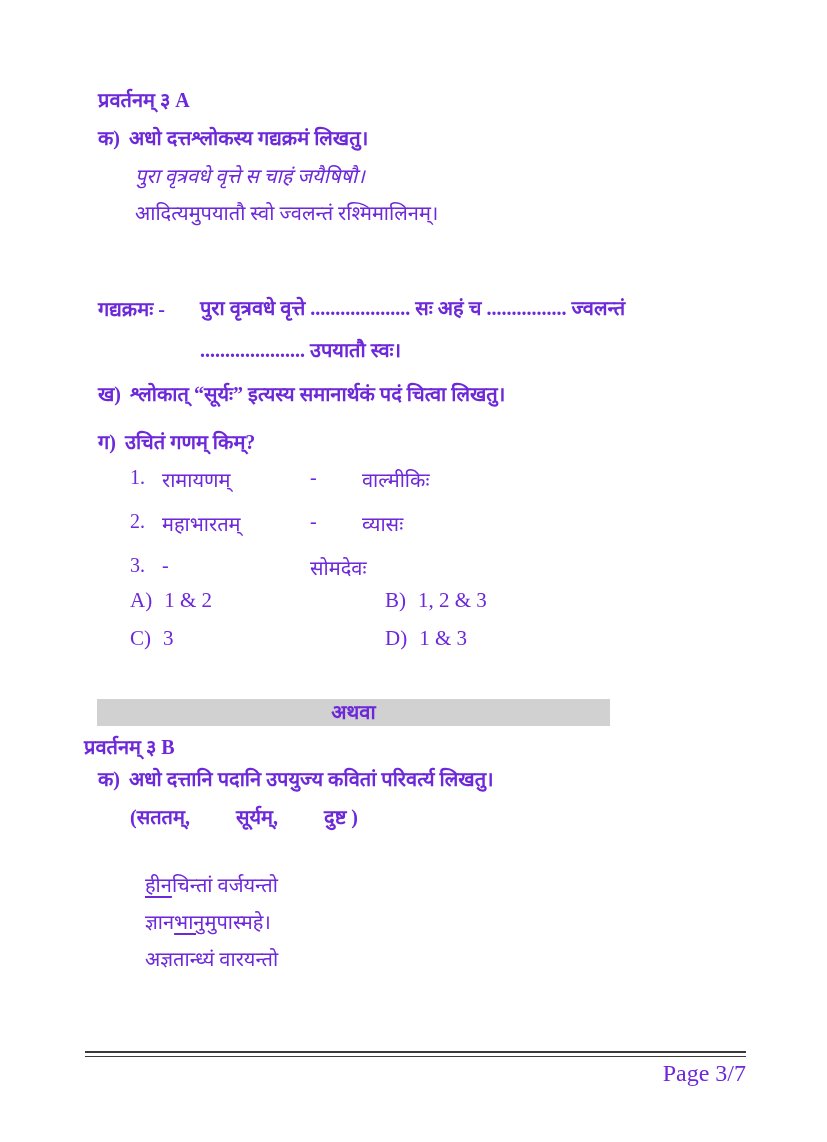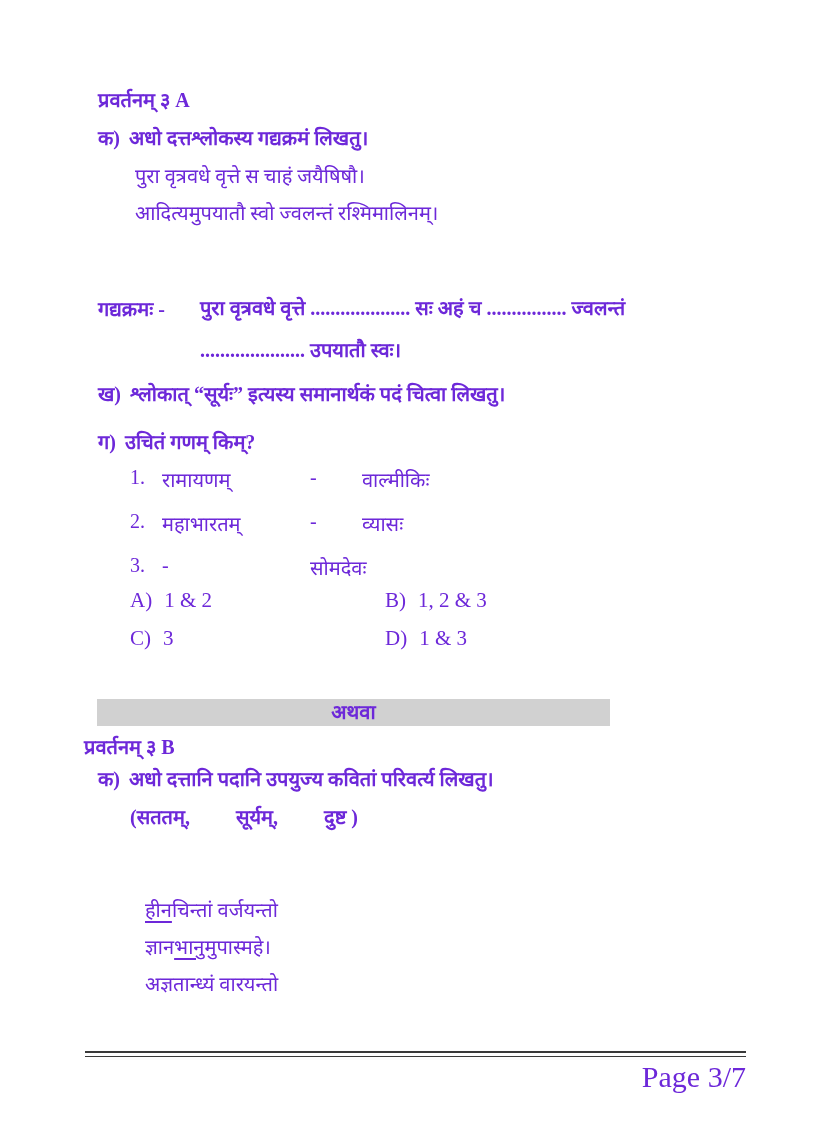--- a/index.html
+++ b/index.html
@@ -51,36 +51,36 @@
     text-decoration-thickness: 2px;
     text-underline-offset: 4px;
   }
   .footer-rule {
     height: 3px;
     border-top: 2px solid #3a3a3a;
     border-bottom: 1px solid #3a3a3a;
   }
   .footer-text {
     text-align: right;
-    font-size: 30px;
+    font-size: 24px;
   }
 </style>
 </head>
 <body>
 
 <div class="page">
 
   <div class="abs bold" style="left:98px; top:86px;">प्रवर्तनम् ३ A</div>
 
   <div class="abs bold qline" style="left:98px; top:124px;">
     <span>क)</span>
     <span>अधो दत्तश्लोकस्य गद्यक्रमं लिखतु।</span>
   </div>
 
-  <div class="abs" style="left:135px; top:162px;">पुरा वृत्रवधे वृत्ते स चाहं जयैषिषौ।</div>
+  <div class="abs" style="left:135px; top:162px;font-style:italic;">पुरा वृत्रवधे वृत्ते स चाहं जयैषिषौ।</div>
   <div class="abs" style="left:135px; top:199px;font-family:Liberation Serif, serif;">आदित्यमुपयातौ स्वो ज्वलन्तं रश्मिमालिनम्।</div>
 
 
   <div class="abs bold" style="left:98px; top:295px;">गद्यक्रमः -</div>
   <div class="abs bold answer-block" style="left:200px; top:287px;">
     <div>पुरा वृत्रवधे वृत्ते .................... सः अहं च ................ ज्वलन्तं</div>
     <div>..................... उपयातौ स्वः।</div>
   </div>
 
   <div class="abs bold qline" style="left:98px; top:380px;">
@@ -136,21 +136,21 @@
     <span>क)</span>
     <span>अधो दत्तानि पदानि उपयुज्य कवितां परिवर्त्य लिखतु।</span>
   </div>
 
   <div class="abs bold wordbank wordbank-b" style="left:130px; top:803px;">
     <span>(सततम्,</span>
     <span>सूर्यम्,</span>
     <span>दुष्ट )</span>
   </div>
 
-  <div class="abs poem" style="left:145px; top:892px;">
+  <div class="abs poem" style="left:145px; top:867px;">
     <div>
       <span></span><span class="u">हीन</span><span>चिन्तां वर्जयन्तो</span>
     </div>
     <div>
       <span>ज्ञान</span><span class="u">भानु</span><span>मुपास्महे।</span>
     </div>
     <div>
       <span>अज्ञतान्ध्यं वारयन्तो</span><span class="u"></span><span></span>
     </div>
   </div>

